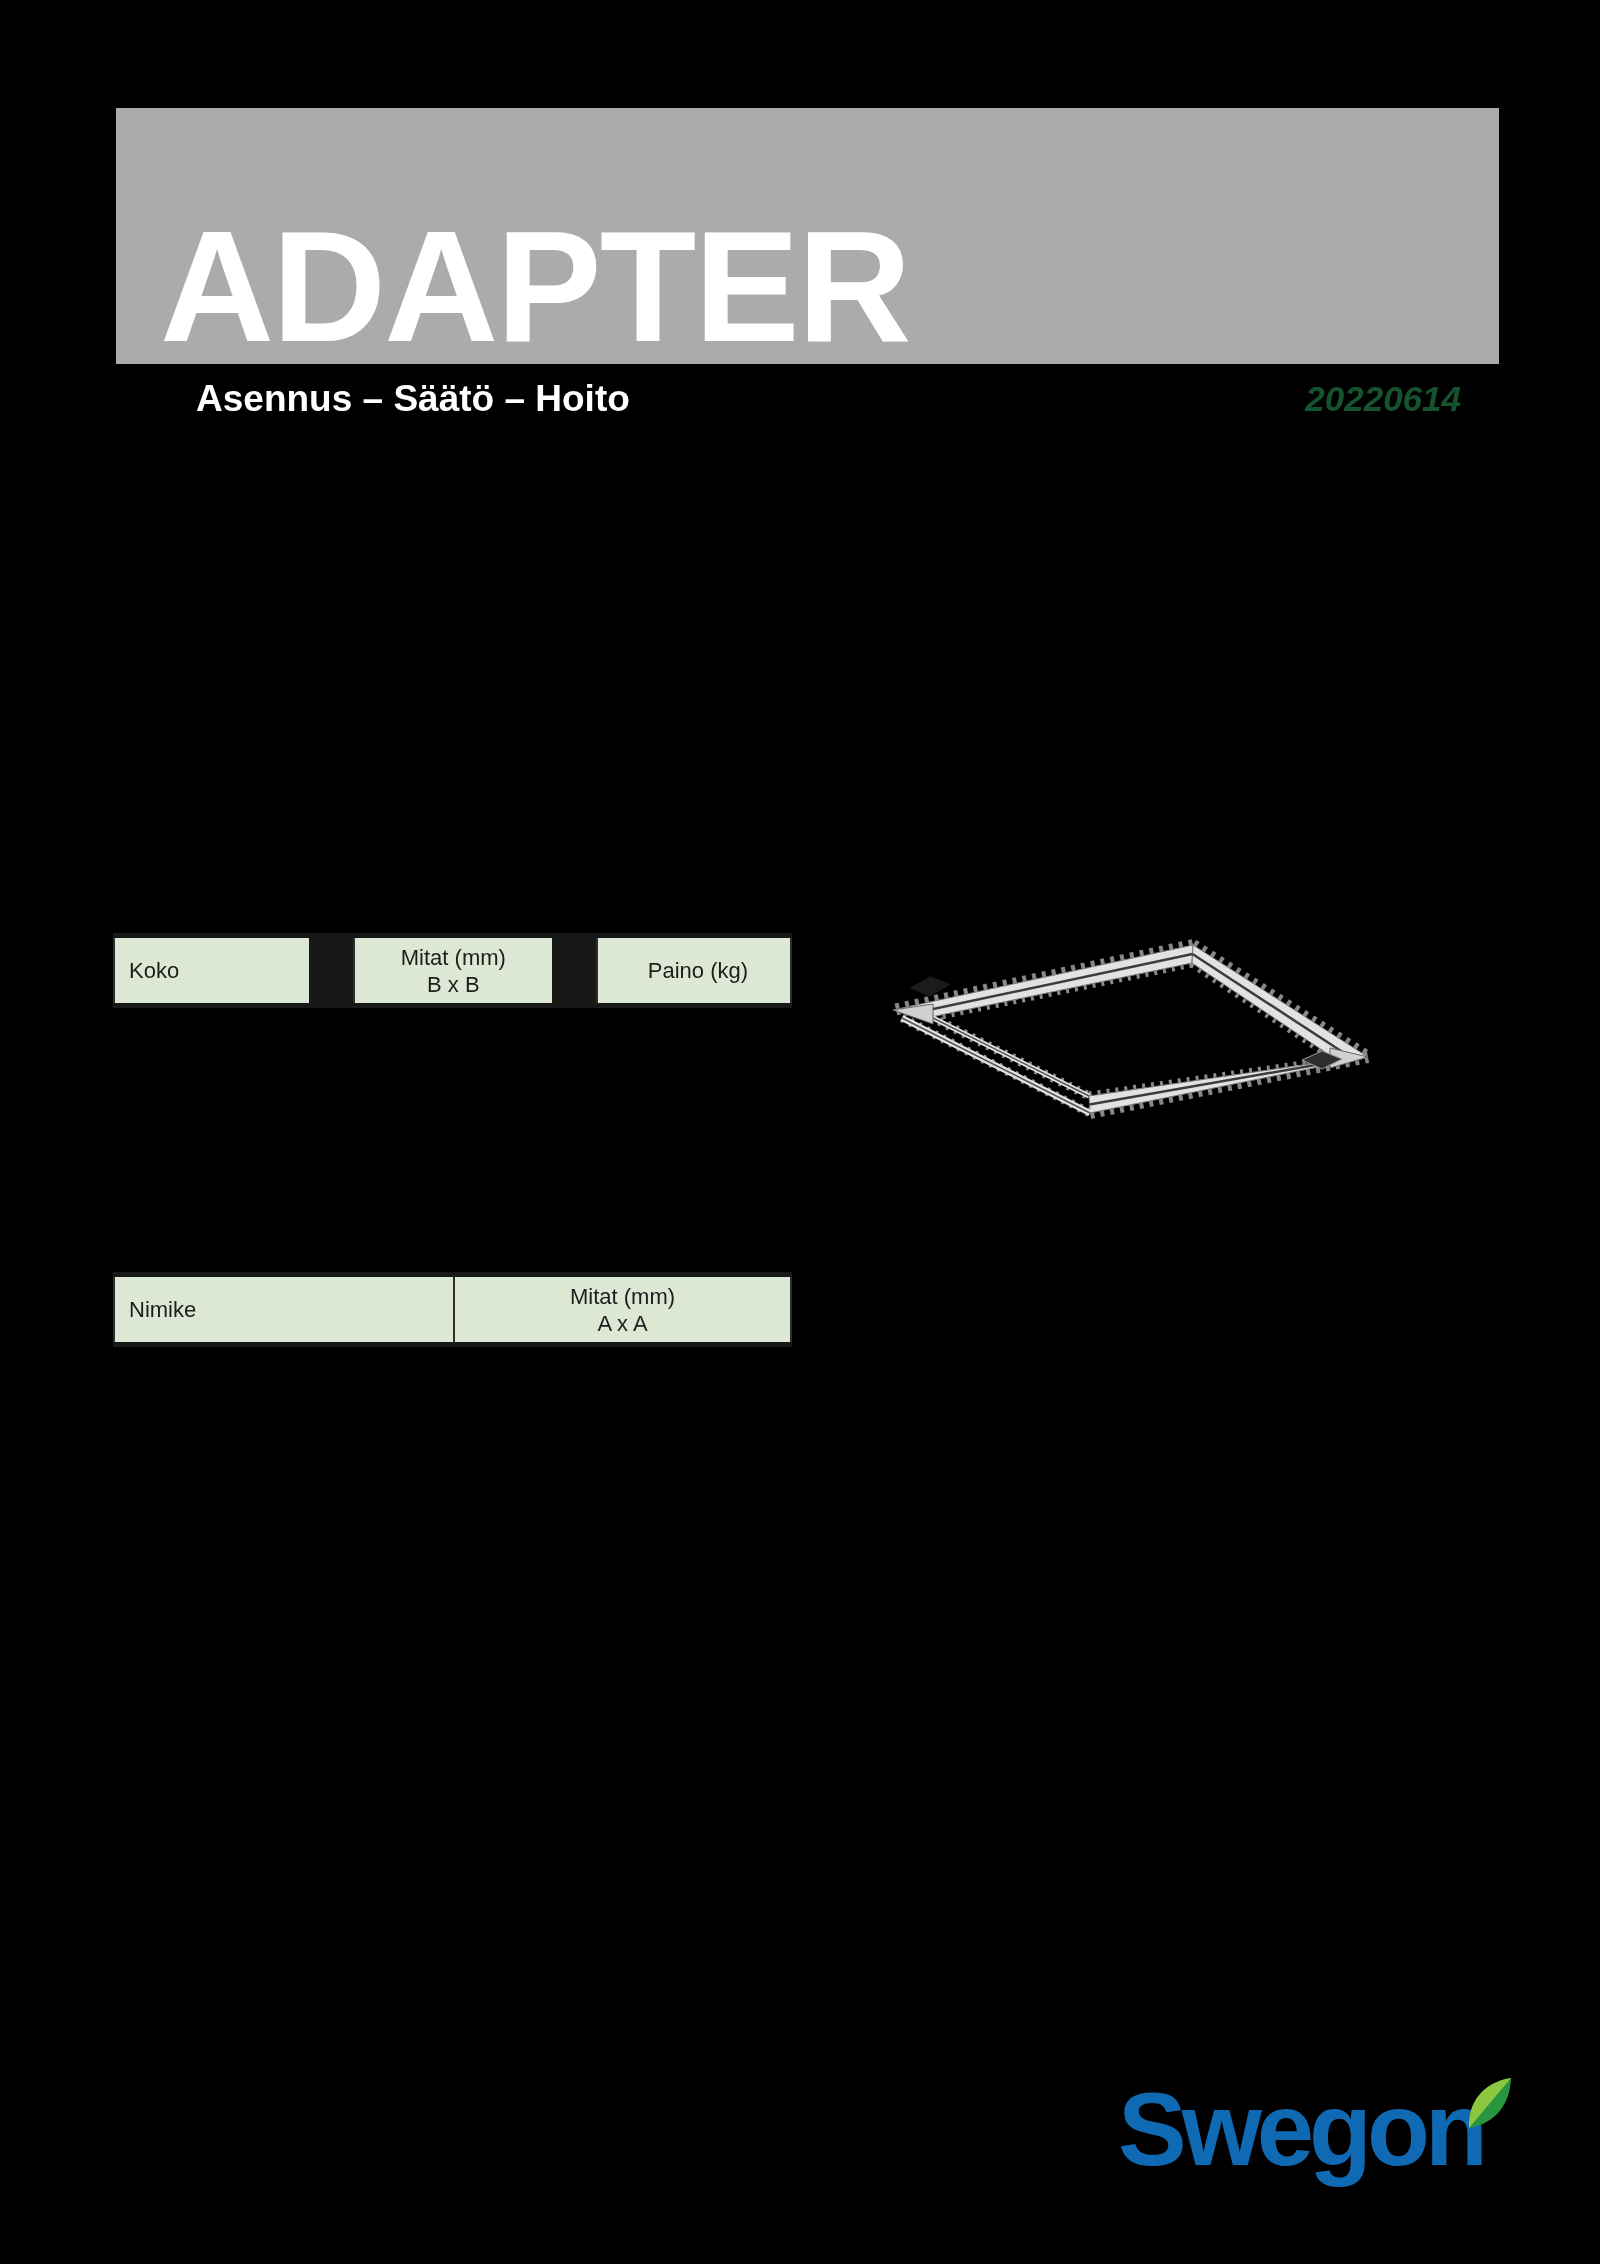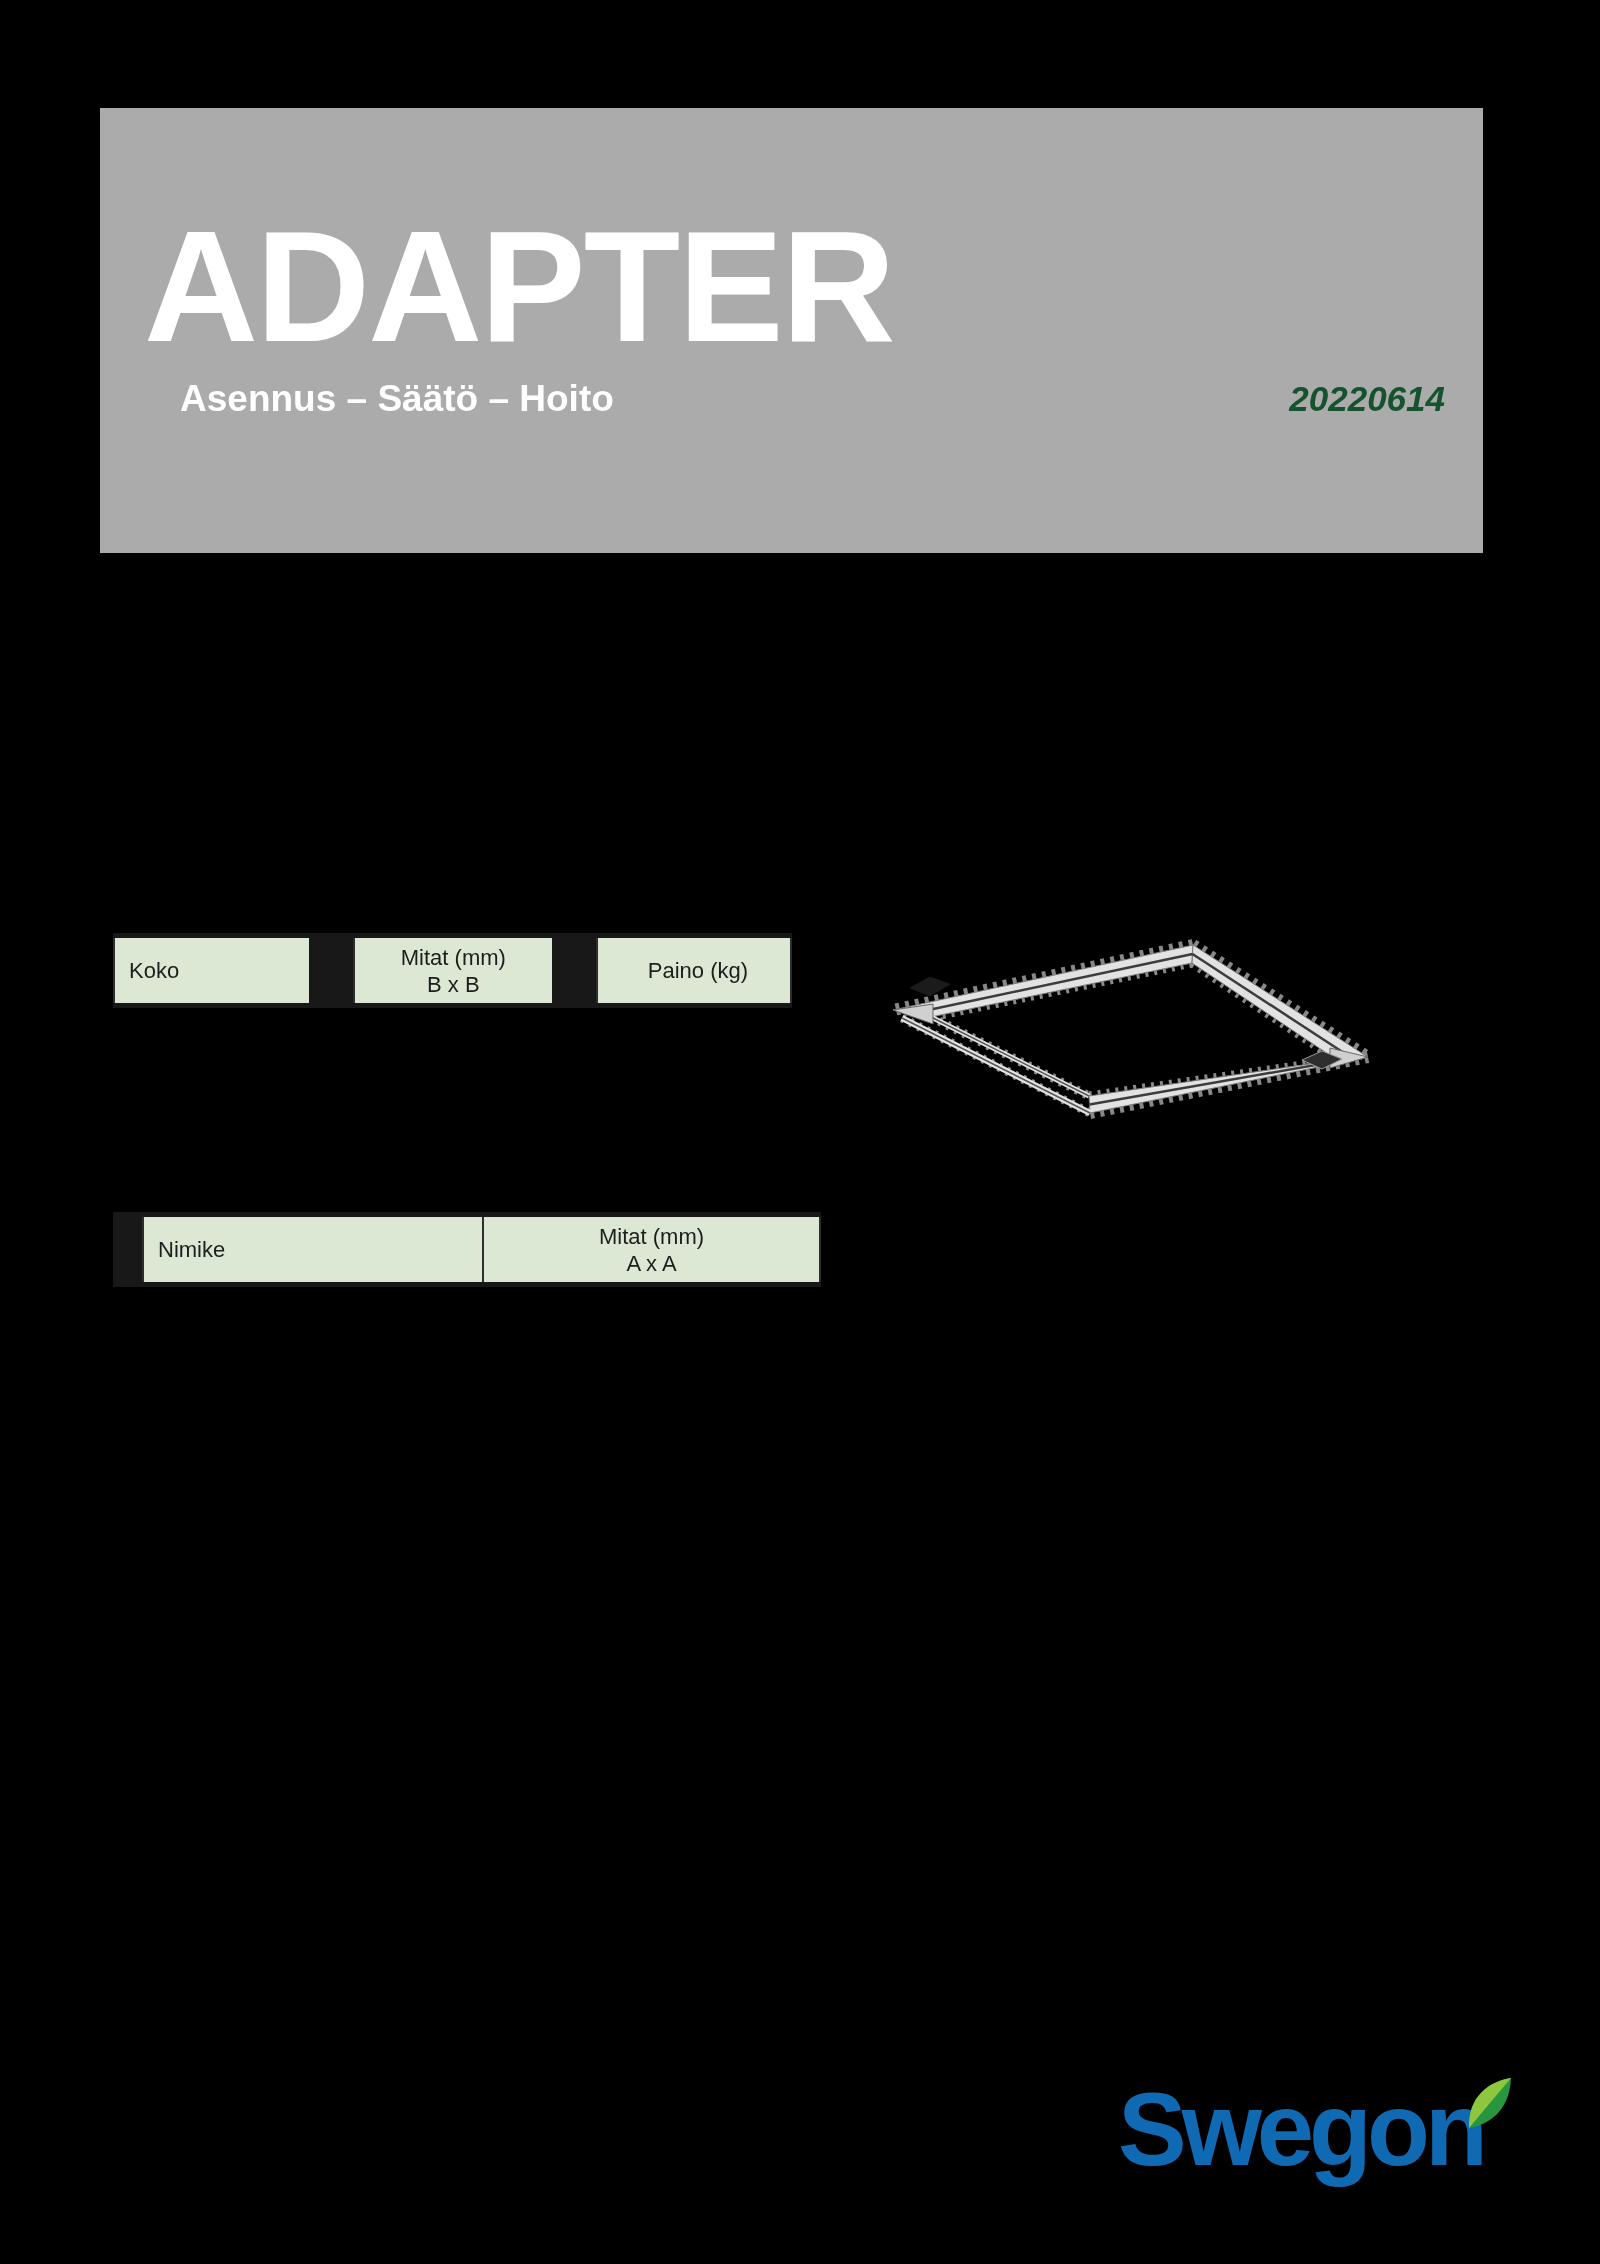--- a/index.html
+++ b/index.html
@@ -4,21 +4,21 @@
 <style>
   html,body{margin:0;padding:0;}
   body{
     width:1600px;height:2264px;background:#000;position:relative;overflow:hidden;
     font-family:"Liberation Sans", sans-serif;
   }
   .canvas{position:absolute;inset:0;}
 
   
   .banner{
-    position:absolute;left:100px;top:108px;width:1383px;height:445px;
+    position:absolute;left:116px;top:108px;width:1383px;height:256px;
     background:#ababab;
   }
   .title{
     position:absolute;left:44px;top:99px;
     font-size:158px;font-weight:bold;color:#ffffff;
     letter-spacing:-2px;line-height:1;white-space:nowrap;
   }
   .subtitle{
     position:absolute;left:62px;top:270px;
     font-size:37px;font-weight:bold;color:#ffffff;white-space:nowrap;margin-left:18px;
@@ -30,21 +30,21 @@
 
   
   .tbl{
     position:absolute;left:113px;width:679px;
     display:flex;
     border-top:5px solid #181818;border-bottom:5px solid #181818;
     background:#181818;
     box-sizing:content-box;
   }
   .tbl-size{top:933px;gap:44px;}
-  .tbl-item{top:1212px;padding-left:29px;}
+  .tbl-item{top:1272px;}
   .cell{
     background:#dce8d3;height:65px;box-sizing:border-box;
     border-left:2px solid #2e2e2e;
     display:flex;flex-direction:column;justify-content:center;
     color:#1d1d1d;font-size:22px;line-height:27px;
   }
   .cell:last-child{border-right:2px solid #2e2e2e;}
   .cell.left{align-items:flex-start;padding-left:14px;}
   .cell.center{align-items:center;text-align:center;}
   .tbl-size .c1{width:224px;}

